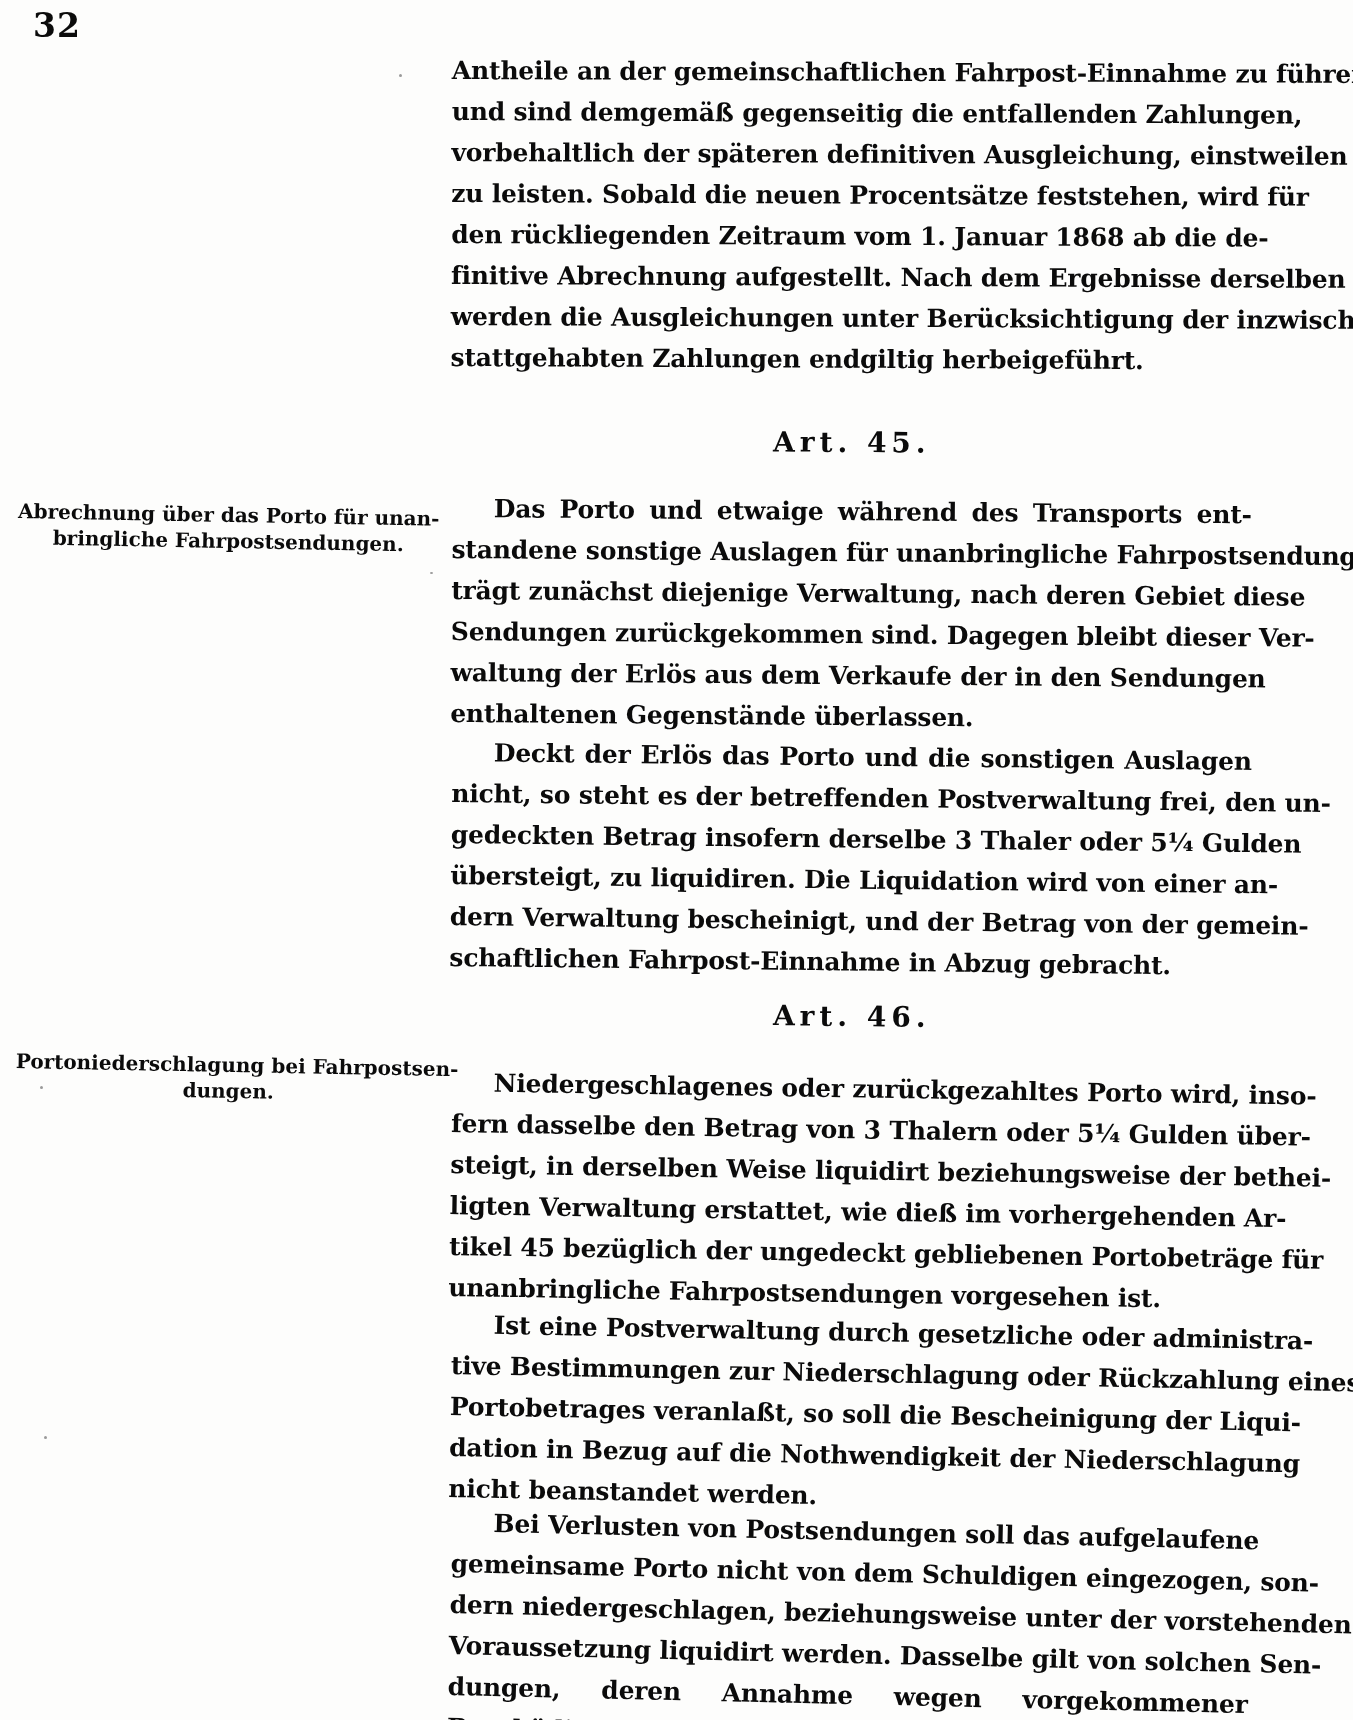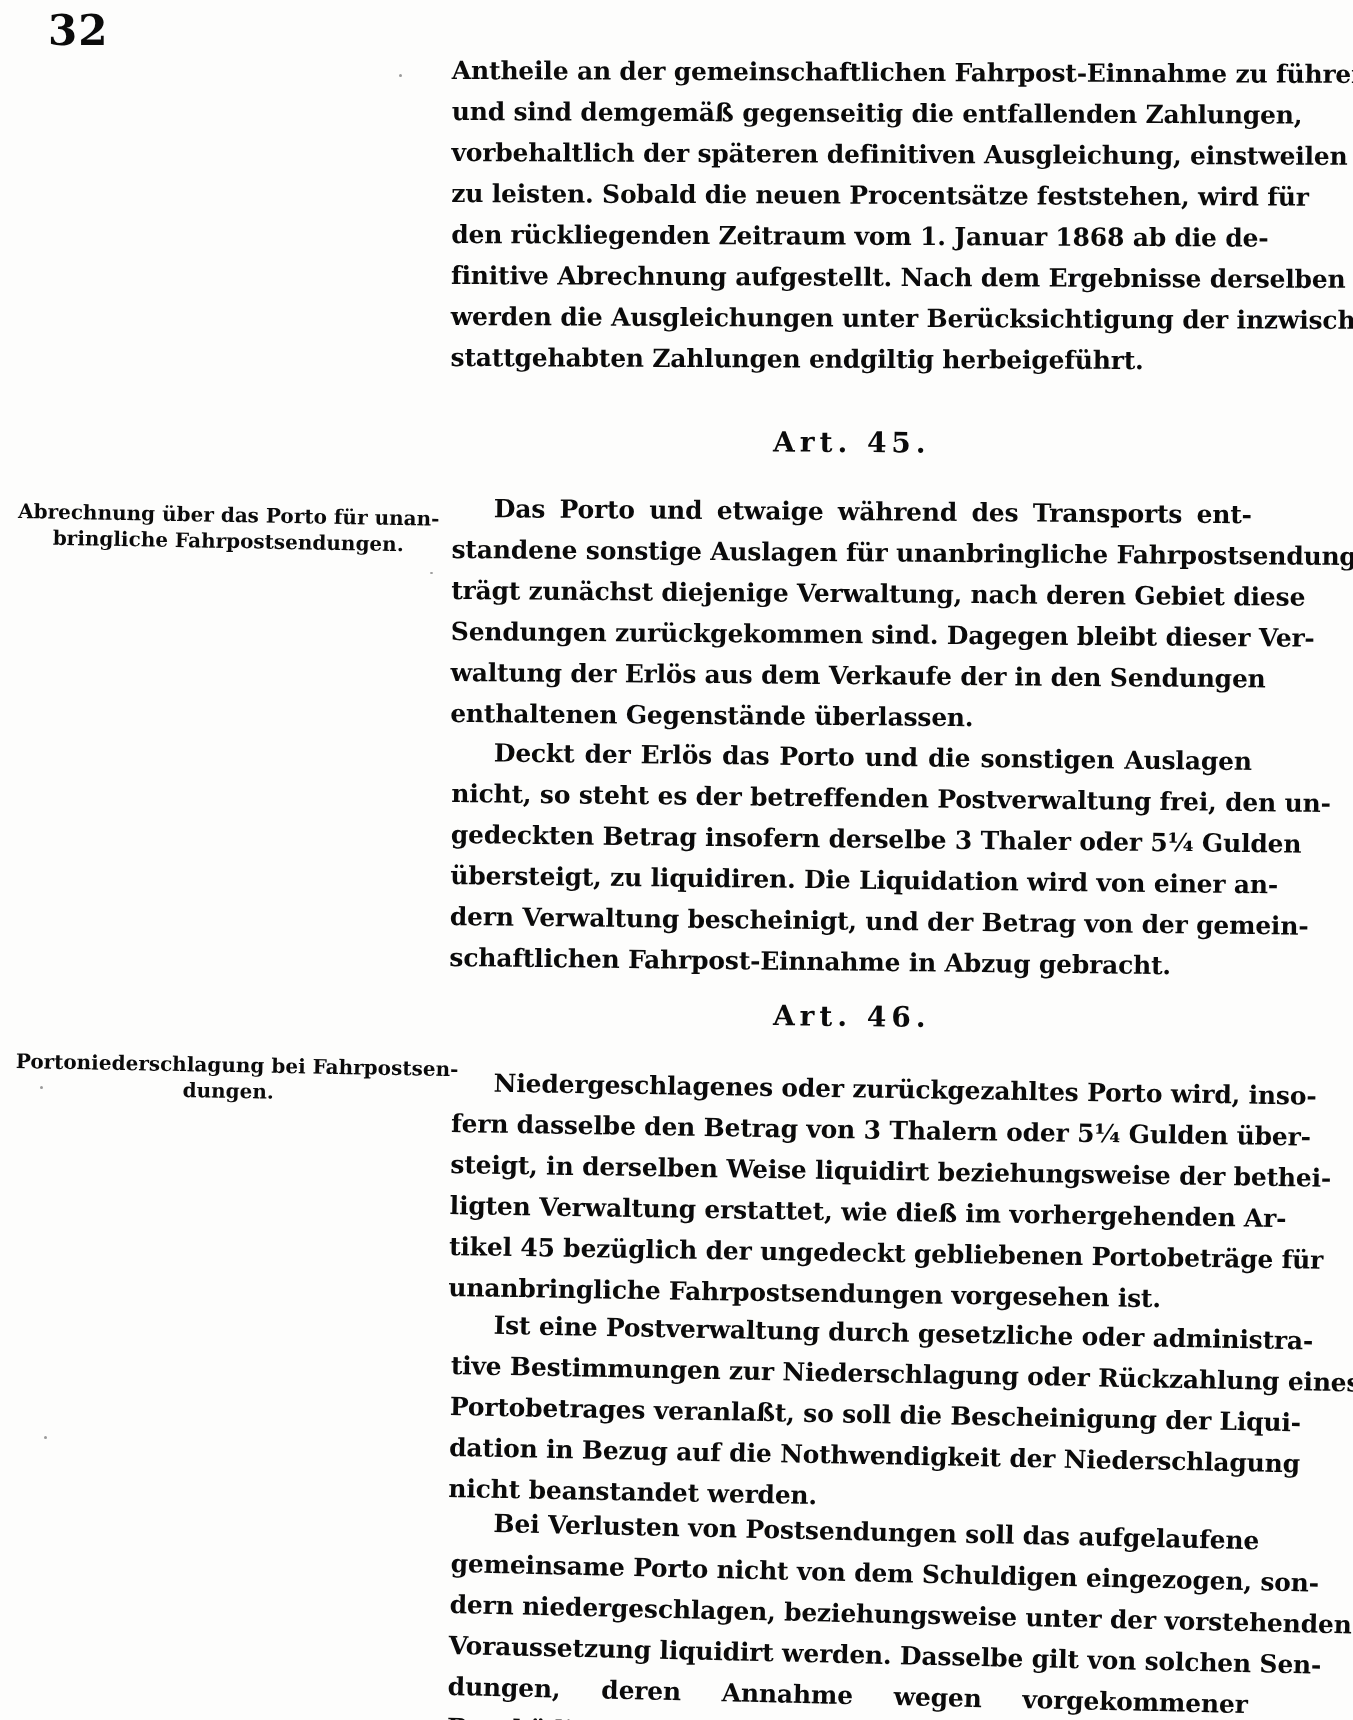--- a/index.html
+++ b/index.html
@@ -8,22 +8,22 @@
     background: #fdfdfc;
     position: relative;
     overflow: hidden;
     font-family: "DejaVu Serif", serif;
     color: #0b0b0b;
   }
   .scan { position: absolute; inset: 0; }
 
   .page-number {
     position: absolute;
-    left: 48px; top: 6px;
-    font-size: 42px;
+    left: 33px; top: 6px;
+    font-size: 33px;
     font-weight: bold;
     letter-spacing: 1px;
     text-align: right;
   }
 
   
   .block {
     position: absolute;
     left: 452px; width: 800px;
     font-size: 25px;

